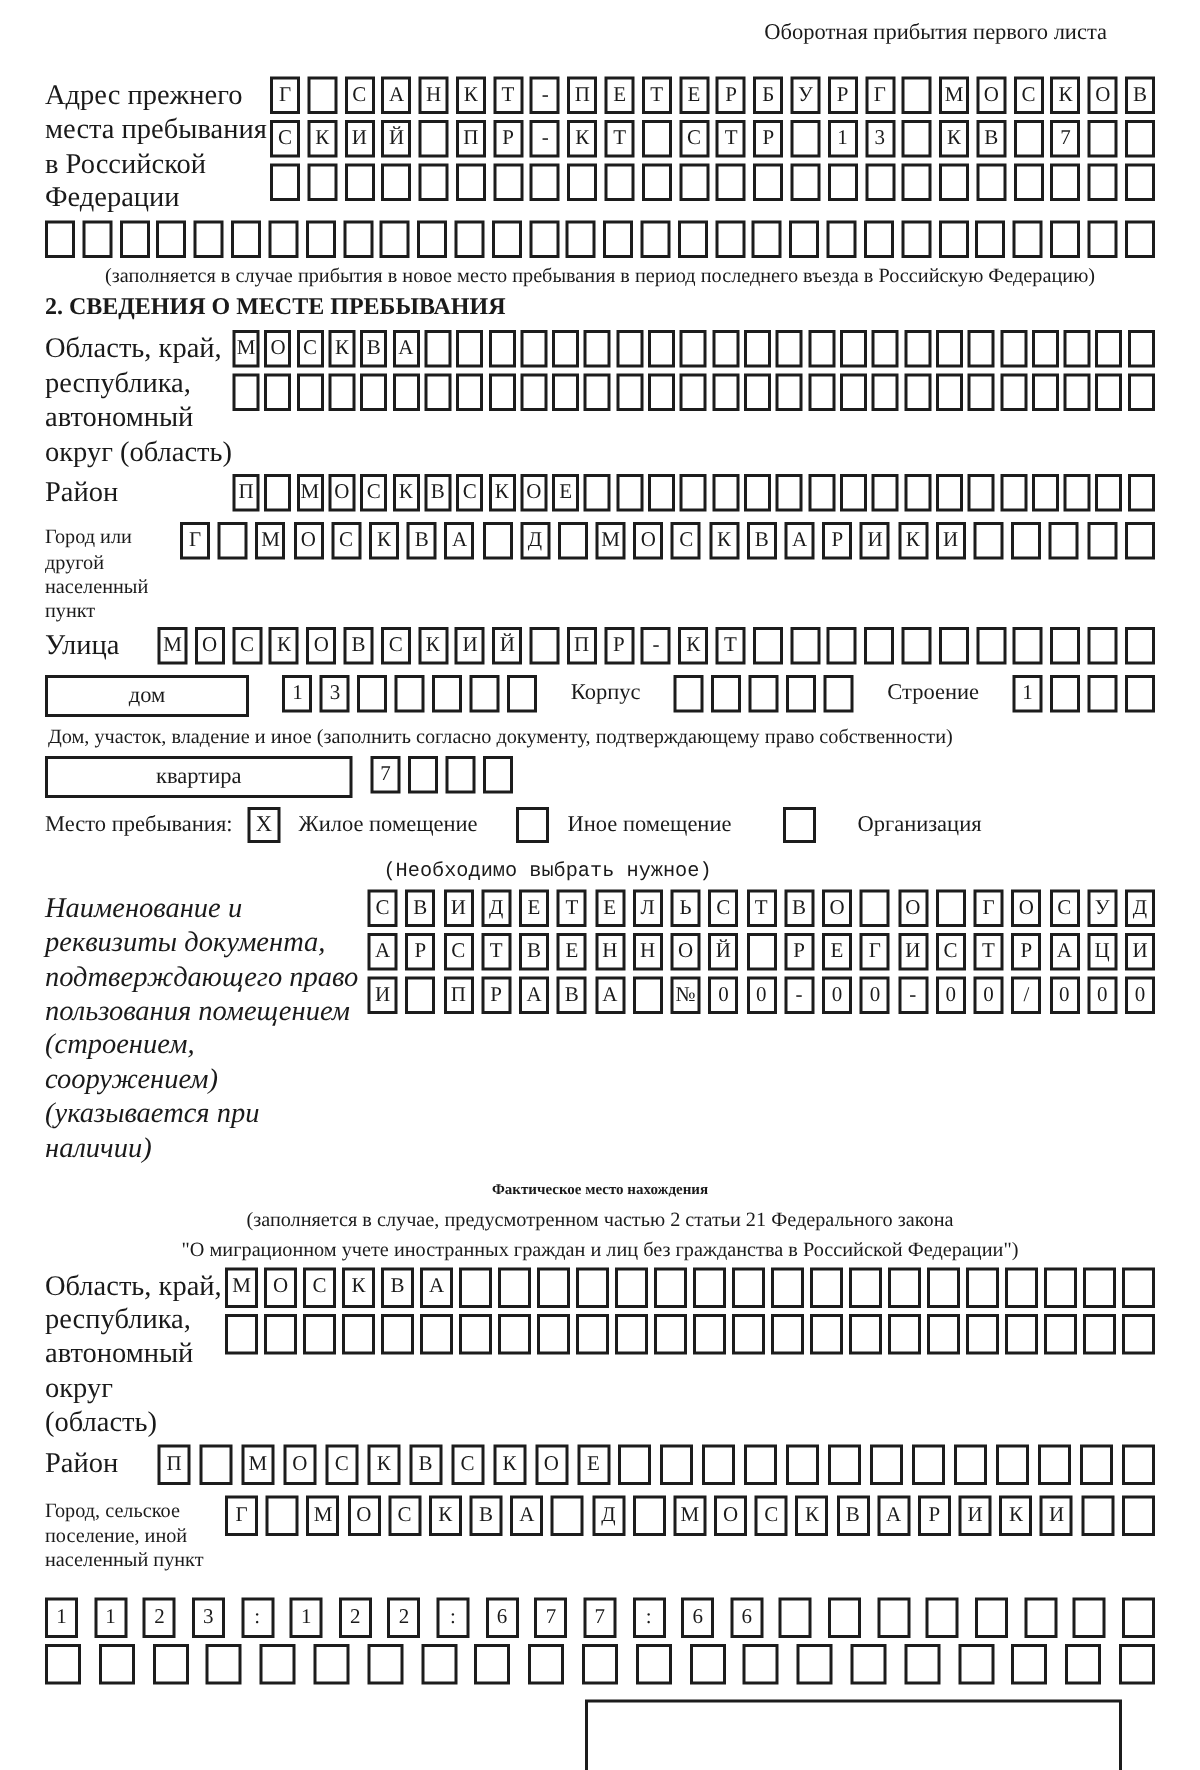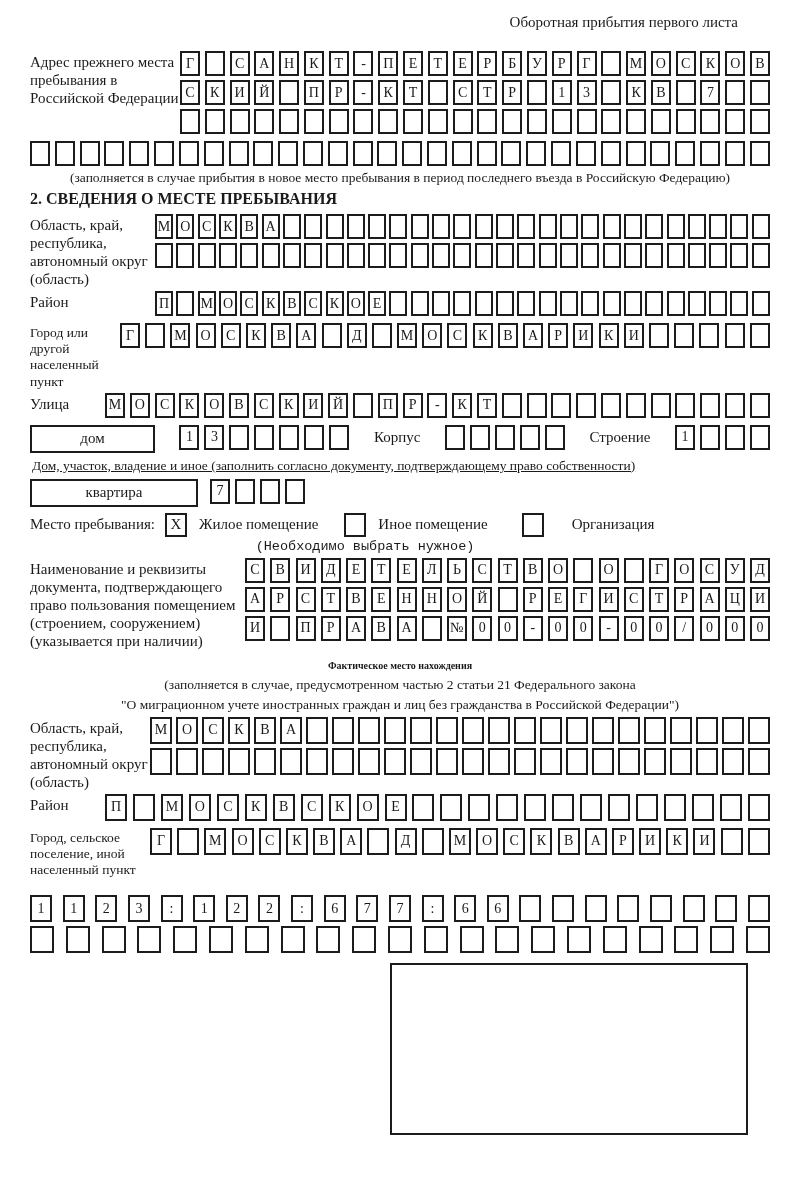--- a/index.html
+++ b/index.html
@@ -11,36 +11,36 @@
 
   
   .boxrow{display:flex;justify-content:space-between;margin-bottom:4px;}
   .cell{box-sizing:border-box;flex:0 0 auto;width:var(--cw,20px);height:var(--ch,25px);
         border:2px solid #1c1c1c;display:flex;align-items:center;justify-content:center;
         font-size:14px;line-height:1;background:#fff;}
   .minirow{display:flex;gap:5px;}
   .minirow .cell{width:20px;}
 
   .fieldgroup{display:flex;margin-bottom:3px;}
-  .fg-label{font-size:15px;line-height:1.2;padding-top:2px;}
+  .fg-label{font-size:19px;line-height:1.2;padding-top:2px;}
   .fg-rows{flex:1;}
 
   .caption{font-size:13.5px;text-align:center;margin:1px 0 4px 0;}
-  .caption-left{font-size:13.5px;text-align:left;margin:0 0 5px 2px;text-decoration:underline;}
+  .caption-left{font-size:13.5px;text-align:left;margin:0 0 5px 2px;}
   .h-bold{font-weight:bold;text-align:left;font-size:16px;margin:3px 0 6px 0;}
   .h-bold2{font-weight:bold;text-align:center;font-size:10px;margin:10px 0 6px 0;}
 
   .domrow{display:flex;justify-content:space-between;align-items:flex-start;margin-bottom:5px;}
   .fieldbox{box-sizing:border-box;border:2px solid #1c1c1c;height:28px;display:flex;
             align-items:center;justify-content:center;font-size:15px;background:#fff;}
   .inlinelabel{font-size:15px;padding-top:4px;}
 
   .kvartrow{display:flex;align-items:flex-start;margin-bottom:5px;}
 
-  .stayrow{display:flex;align-items:center;font-size:15px;margin:6px 0 2px 0;text-align:center;}
+  .stayrow{display:flex;align-items:center;font-size:15px;margin:6px 0 12px 0;text-align:center;}
   .chk{box-sizing:border-box;width:22px;height:24px;border:2px solid #1c1c1c;display:flex;
        align-items:center;justify-content:center;font-size:15px;margin:0 12px 0 10px;background:#fff;}
 
   .stampbox{box-sizing:border-box;width:358px;height:172px;border:2px solid #1c1c1c;
             margin:6px 0 6px 360px;background:#fff;}
 </style>
 </head>
 <body>
 
 <div class="page">
@@ -334,21 +334,21 @@
           <span class="cell"></span>
           <span class="cell"></span>
           <span class="cell"></span>
           <span class="cell"></span>
           <span class="cell"></span>
         </div>
     </div>
   </div>
 
   <div class="domrow">
-    <div class="fieldbox" style="width:125px;">дом</div>
+    <div class="fieldbox" style="width:136px;">дом</div>
     <div class="minirow">
         <span class="cell">1</span>
         <span class="cell">3</span>
         <span class="cell"></span>
         <span class="cell"></span>
         <span class="cell"></span>
         <span class="cell"></span>
         <span class="cell"></span>
       </div>
     <div class="inlinelabel">Корпус</div>
@@ -363,42 +363,42 @@
     <div class="minirow">
         <span class="cell">1</span>
         <span class="cell"></span>
         <span class="cell"></span>
         <span class="cell"></span>
       </div>
   </div>
   <div class="caption-left">Дом, участок, владение и иное (заполнить согласно документу, подтверждающему право собственности)</div>
 
   <div class="kvartrow">
-    <div class="fieldbox" style="width:168px;margin-right:12px;">квартира</div>
+    <div class="fieldbox" style="width:205px;margin-right:12px;">квартира</div>
     <div class="minirow">
         <span class="cell">7</span>
         <span class="cell"></span>
         <span class="cell"></span>
         <span class="cell"></span>
       </div>
   </div>
 
   <div class="stayrow">
     <span>Место пребывания:</span>
     <span class="chk">X</span>
     <span>Жилое помещение</span>
     <span class="chk" style="margin-left:26px;"></span>
     <span>Иное помещение</span>
     <span class="chk" style="margin-left:34px;margin-right:28px;"></span>
     <span>Организация</span>
   </div>
   <div class="caption" style="padding-right:70px;font-family:Liberation Mono, monospace;">(Необходимо выбрать нужное)</div>
 
   <div class="fieldgroup">
-    <div class="fg-label" style="flex:0 0 215px;">Наименование и реквизиты документа, подтверждающего право пользования помещением (строением, сооружением) (указывается при наличии)</div>
+    <div class="fg-label" style="flex:0 0 215px;font-style:italic;">Наименование и реквизиты документа, подтверждающего право пользования помещением (строением, сооружением) (указывается при наличии)</div>
     <div class="fg-rows">
       <div class="boxrow">
           <span class="cell">С</span>
           <span class="cell">В</span>
           <span class="cell">И</span>
           <span class="cell">Д</span>
           <span class="cell">Е</span>
           <span class="cell">Т</span>
           <span class="cell">Е</span>
           <span class="cell">Л</span>

